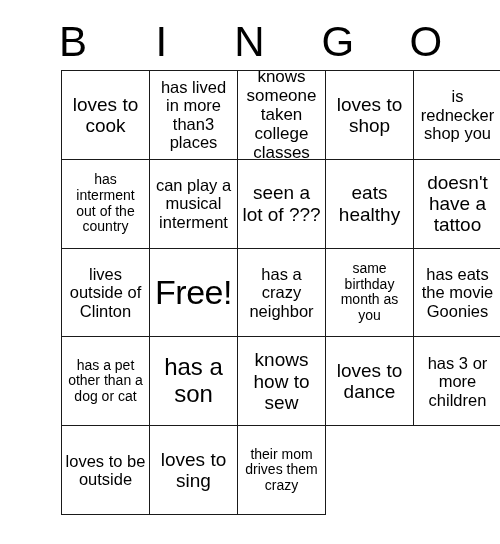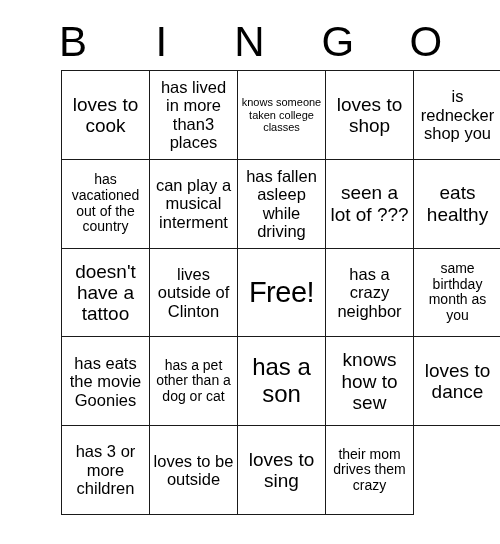--- a/index.html
+++ b/index.html
@@ -70,23 +70,23 @@
     width: 100%;
     line-height: 1.12;
     font-family: "Liberation Sans", sans-serif;
     word-wrap: break-word;
   }
   
   .sz-xl span { font-size: 24px; }
   .sz-lg span { font-size: 19px; }
   .sz-md span { font-size: 16.5px; }
   .sz-sm span { font-size: 14px; }
-  .sz-xs span { font-size: 11px; }
+  .sz-xs span { font-size: 17px; }
   .free span {
-    font-size: 29px;
+    font-size: 34px;
     letter-spacing: -0.5px;
   }
 </style>
 </head>
 <body>
 
 <div class="card">
 
   <div class="header-row">
       <div class="header-letter">B</div>
@@ -106,27 +106,24 @@
       <div class="cell sz-xs">
         <span>knows someone taken college classes</span>
       </div>
       <div class="cell sz-lg">
         <span>loves to shop</span>
       </div>
       <div class="cell sz-md">
         <span>is rednecker shop you</span>
       </div>
       <div class="cell sz-sm">
-        <span>has vacationed out of the country</span>
+        <span>has interment out of the country</span>
       </div>
       <div class="cell sz-md">
         <span>can play a musical interment</span>
-      </div>
-      <div class="cell sz-md">
-        <span>has fallen asleep while driving</span>
       </div>
       <div class="cell sz-lg">
         <span>seen a lot of ???</span>
       </div>
       <div class="cell sz-lg">
         <span>eats healthy</span>
       </div>
       <div class="cell sz-lg">
         <span>doesn't have a tattoo</span>
       </div>

